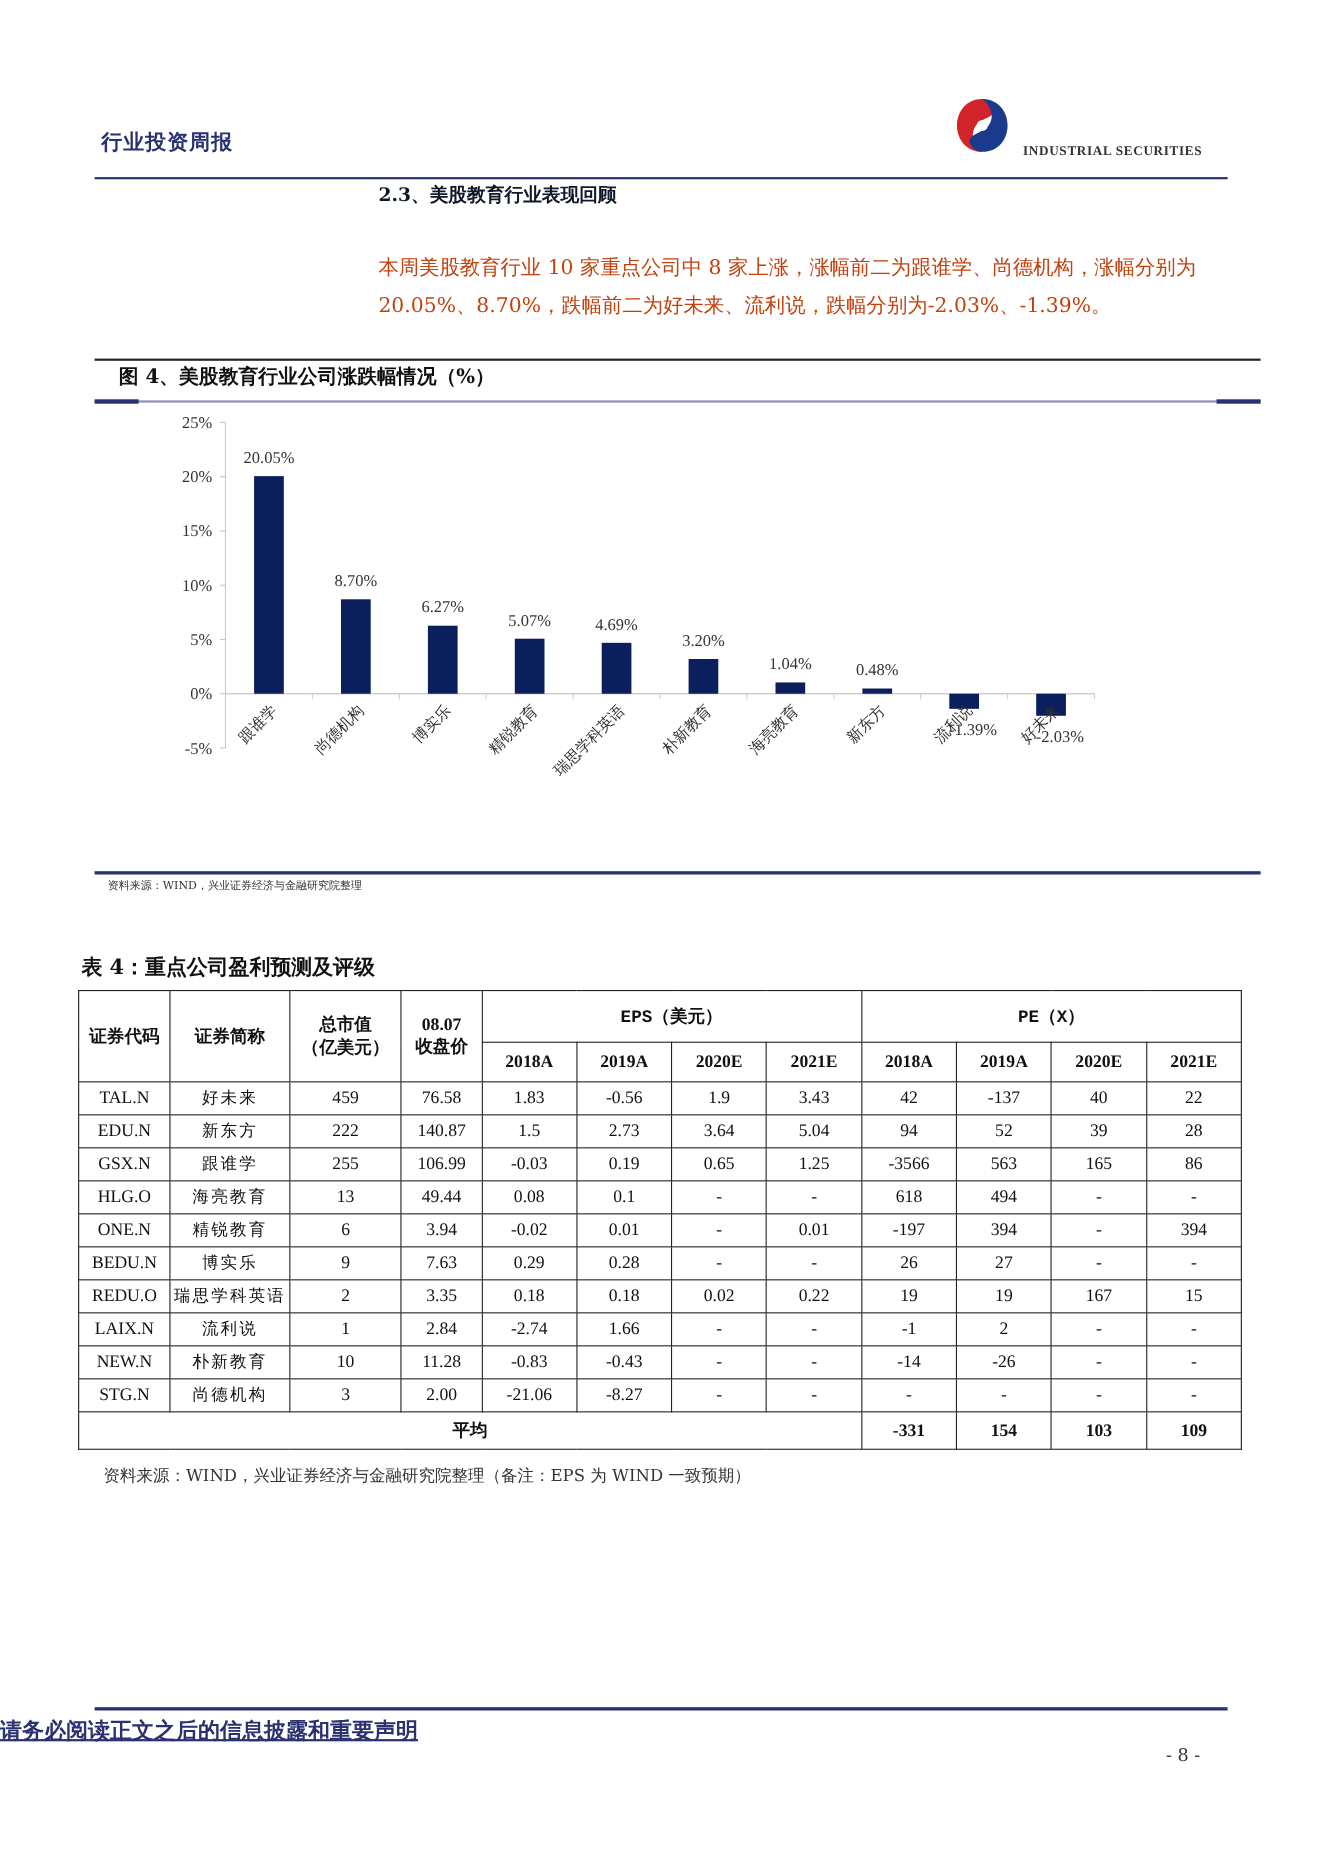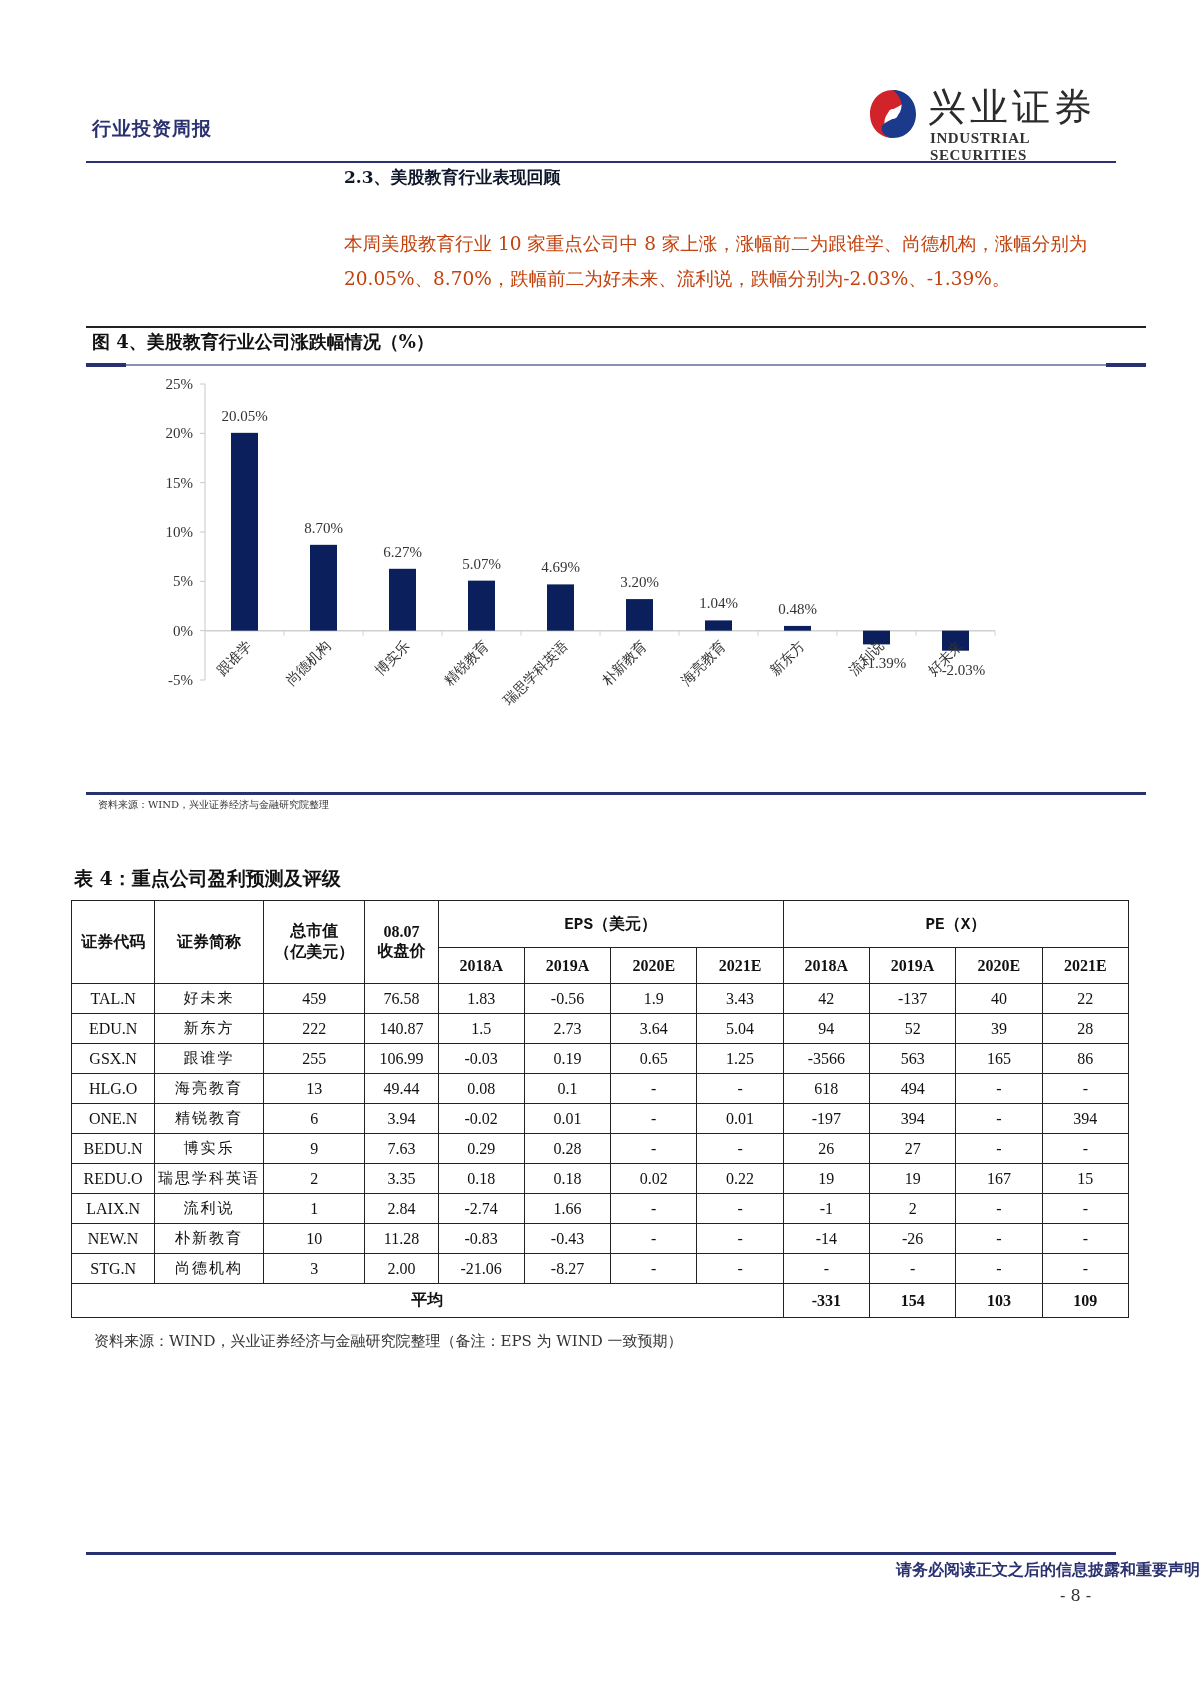--- a/index.html
+++ b/index.html
@@ -1,57 +1,56 @@
 <!DOCTYPE html>
 <html><head>
 <meta charset="utf-8">
 <style>
   html, body { margin: 0; padding: 0; background: #ffffff; }
   body { width: 1200px; height: 1698px; position: relative; font-family: "DejaVu Serif", "Liberation Serif", serif; color: #111; overflow: hidden; }
   .abs { position: absolute; }
   .hdr-title { left: 92px; top: 116px; font-size: 19px; font-weight: bold; color: #2a3170; letter-spacing: 1px; }
   .logo { left: 866px; top: 86px; width: 250px; height: 60px; }
   .logo-text { position: absolute; left: 62px; top: -4px; font-size: 38px; color: #2b2b2b; letter-spacing: 4px; font-family: "DejaVu Serif", serif; }
-  .logo-en { position: absolute; left: 64px; top: 44px; font-size: 15px; color: #333; letter-spacing: 0.6px; font-family: "Liberation Serif", serif; font-weight: bold; }
+  .logo-en { position: absolute; left: 64px; top: 44px; font-size: 12px; color: #333; letter-spacing: 0.6px; font-family: "Liberation Serif", serif; font-weight: bold; }
   .hdr-rule { left: 86px; top: 161px; width: 1030px; height: 2px; background: #2a3170; }
   .sec-title { left: 344px; top: 166px; font-size: 17px; font-weight: bold; color: #0f172a; }
   .para { left: 344px; top: 226px; width: 760px; font-size: 18.5px; line-height: 35px; color: #c2410c; }
   .fig-top { left: 86px; top: 326px; width: 1060px; height: 2px; background: #222; }
-  .fig-title { left: 92px; top: 330px; font-size: 18px; font-weight: bold; color: #111; }
+  .fig-title { left: 108px; top: 330px; font-size: 18px; font-weight: bold; color: #111; }
   .fig-sub { left: 86px; top: 364px; width: 1060px; height: 2px; background: #8a8fb3; }
   .fig-sub-l { left: 86px; top: 363px; width: 40px; height: 4px; background: #2a3170; }
   .fig-sub-r { left: 1106px; top: 363px; width: 40px; height: 4px; background: #2a3170; }
   .chart { left: 150px; top: 370px; width: 960px; height: 420px; }
   .fig-bottom { left: 86px; top: 792px; width: 1060px; height: 3px; background: #2a3170; }
   .src1 { left: 98px; top: 798px; font-size: 10px; color: #333; }
   .tbl-title { left: 74px; top: 866px; font-size: 19px; font-weight: bold; color: #111; }
   table.data { position: absolute; left: 71px; top: 900px; width: 1058px; border-collapse: collapse; font-size: 16px; font-family: "Liberation Serif", serif; }
   table.data td, table.data th { border: 1.5px solid #222; text-align: center; padding: 0; height: 29px; }
   table.data th { font-weight: bold; font-size: 16px; }
   table.data th.tall { height: 46px; font-family: Liberation Mono, monospace; }
   table.data th.sub { height: 35px; }
   table.data td.cn { font-family: "DejaVu Serif", serif; font-size: 15px; letter-spacing: 2px; }
   table.data tr.avg td { height: 33px; font-weight: bold; text-align: center; }
   .src2 { left: 74px; top: 1332px; font-size: 15px; color: #333; margin-left: 20px; }
   .ftr-rule { left: 86px; top: 1552px; width: 1030px; height: 3px; background: #2a3170; }
-  .ftr-text { left: 0; top: 1560px; width: 1200px; text-align: right; font-size: 16px; font-weight: bold; color: #2a3170; font-family: "DejaVu Sans", sans-serif; }
+  .ftr-text { left: 0; top: 1560px; width: 1200px; text-align: left; font-size: 20px; font-weight: bold; color: #2a3170; font-family: "DejaVu Sans", sans-serif; text-decoration: underline; }
   .page-no { left: 1060px; top: 1586px; font-size: 16px; color: #333; }
   svg text { font-family: "Liberation Serif", serif; }
 </style>
 </head>
 <body>
 
 <div class="abs hdr-title">行业投资周报</div>
 <div class="abs logo">
   <svg width="54" height="56" viewBox="0 0 54 56" style="position:absolute;left:0;top:0">
     <path d="M27 4 C12 4 4 16 4 28 C4 42 14 52 27 52 C20 46 16 38 20 30 C24 22 34 22 38 16 C40 10 34 4 27 4 Z" fill="#d2232a"></path>
     <path d="M27 52 C42 52 50 40 50 28 C50 14 40 4 27 4 C34 10 38 18 34 26 C30 34 20 34 16 40 C14 46 20 52 27 52 Z" fill="#1b3a8c"></path>
     <circle cx="27" cy="28" r="5" fill="#ffffff"></circle>
   </svg>
-  <span class="logo-text">兴业证券</span>
   <span class="logo-en">INDUSTRIAL SECURITIES</span>
 </div>
 <div class="abs hdr-rule"></div>
 
 <div class="abs sec-title">2.3、美股教育行业表现回顾</div>
 <div class="abs para">本周美股教育行业 10 家重点公司中 8 家上涨，涨幅前二为跟谁学、尚德机构，涨幅分别为 20.05%、8.70%，跌幅前二为好未来、流利说，跌幅分别为-2.03%、-1.39%。</div>
 
 <div class="abs fig-top"></div>
 <div class="abs fig-title">图 4、美股教育行业公司涨跌幅情况（%）</div>
 <div class="abs fig-sub"></div>

